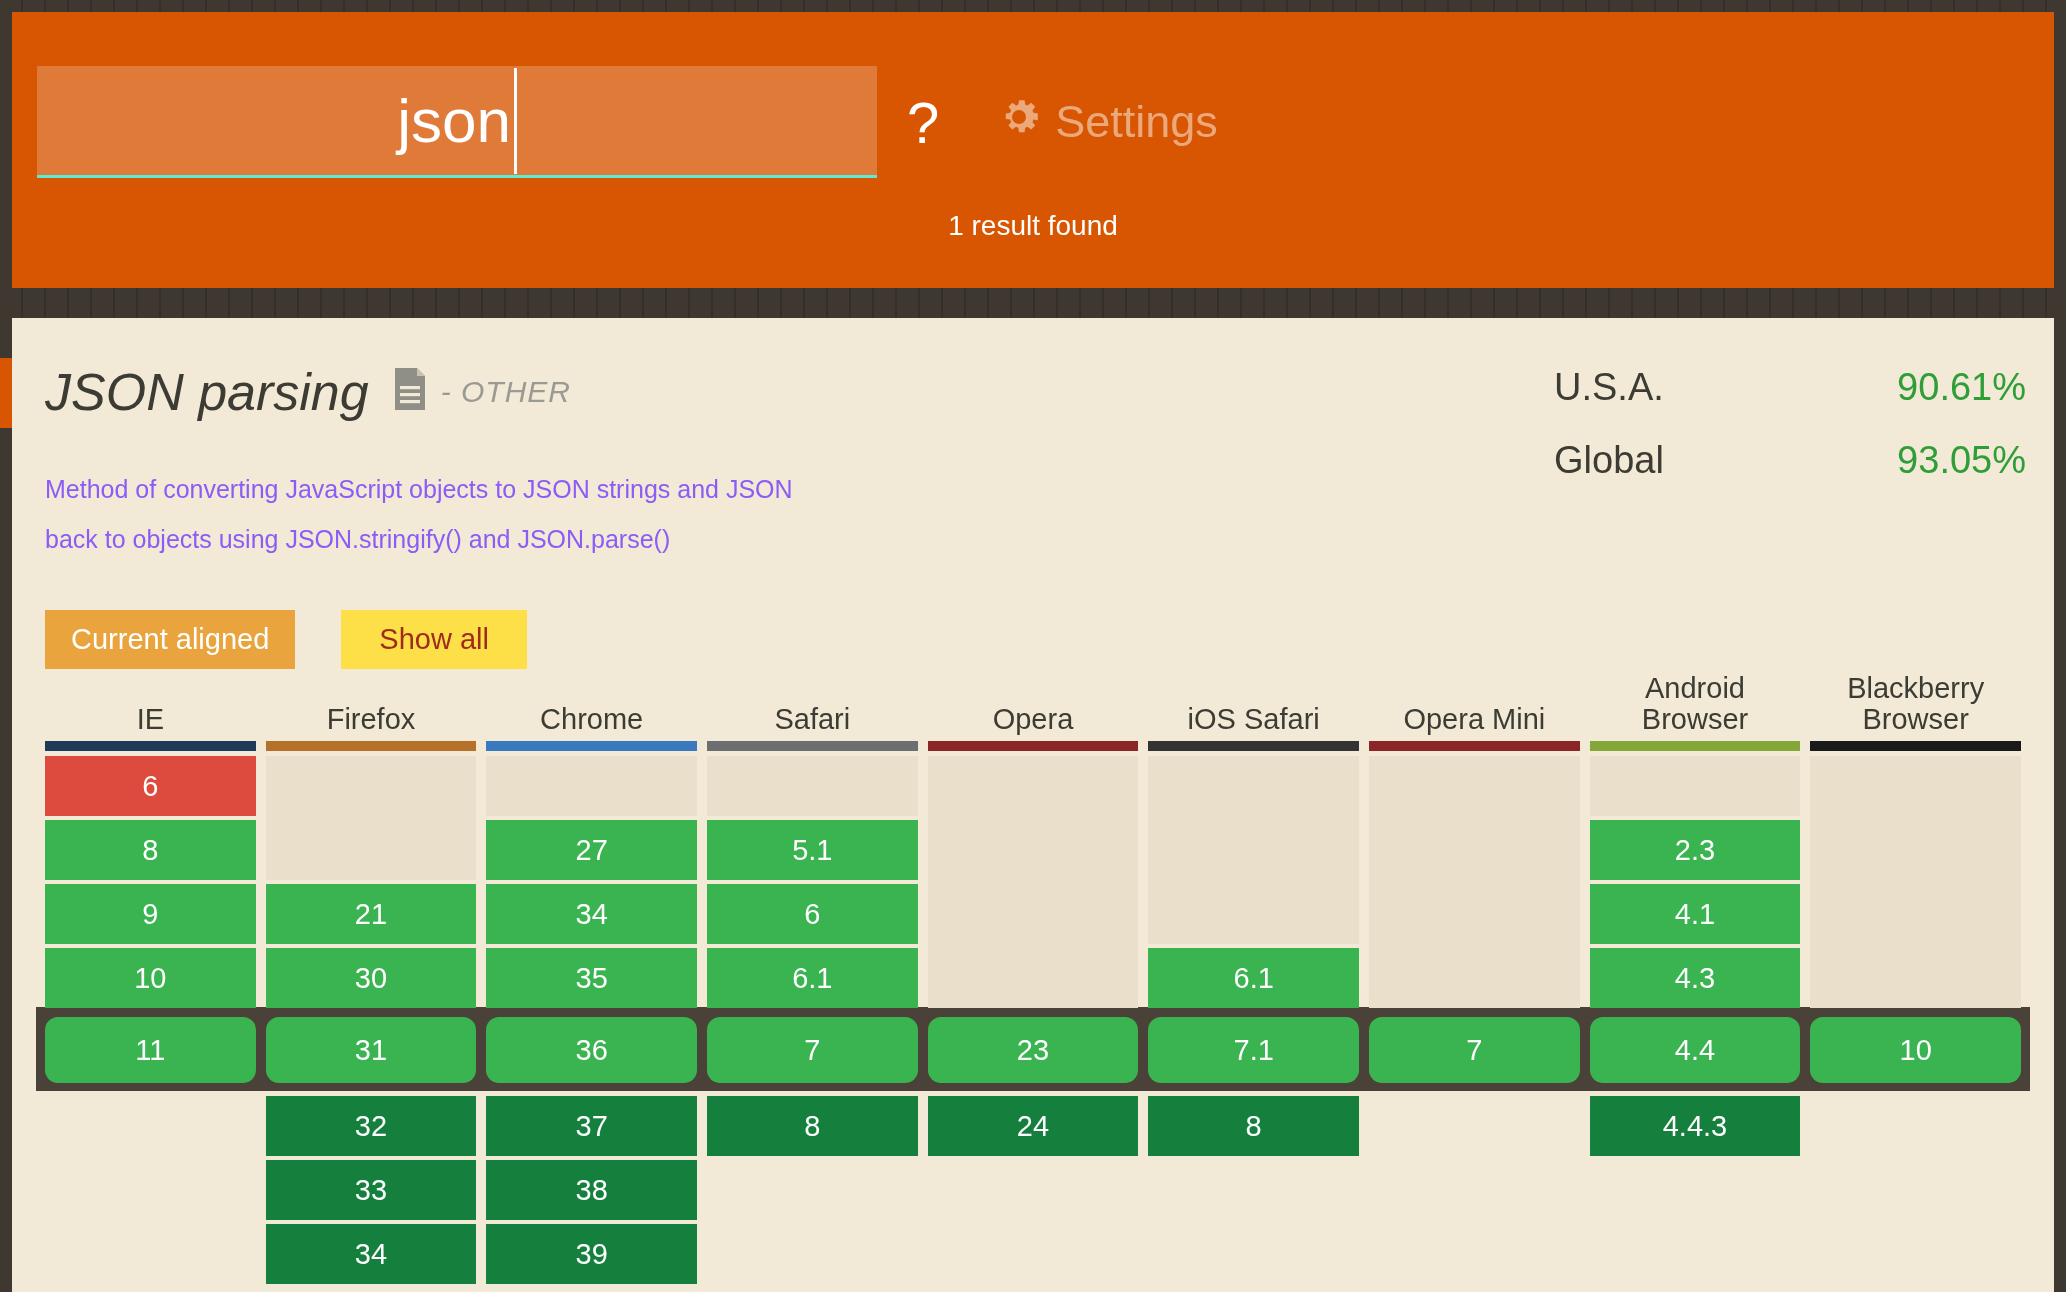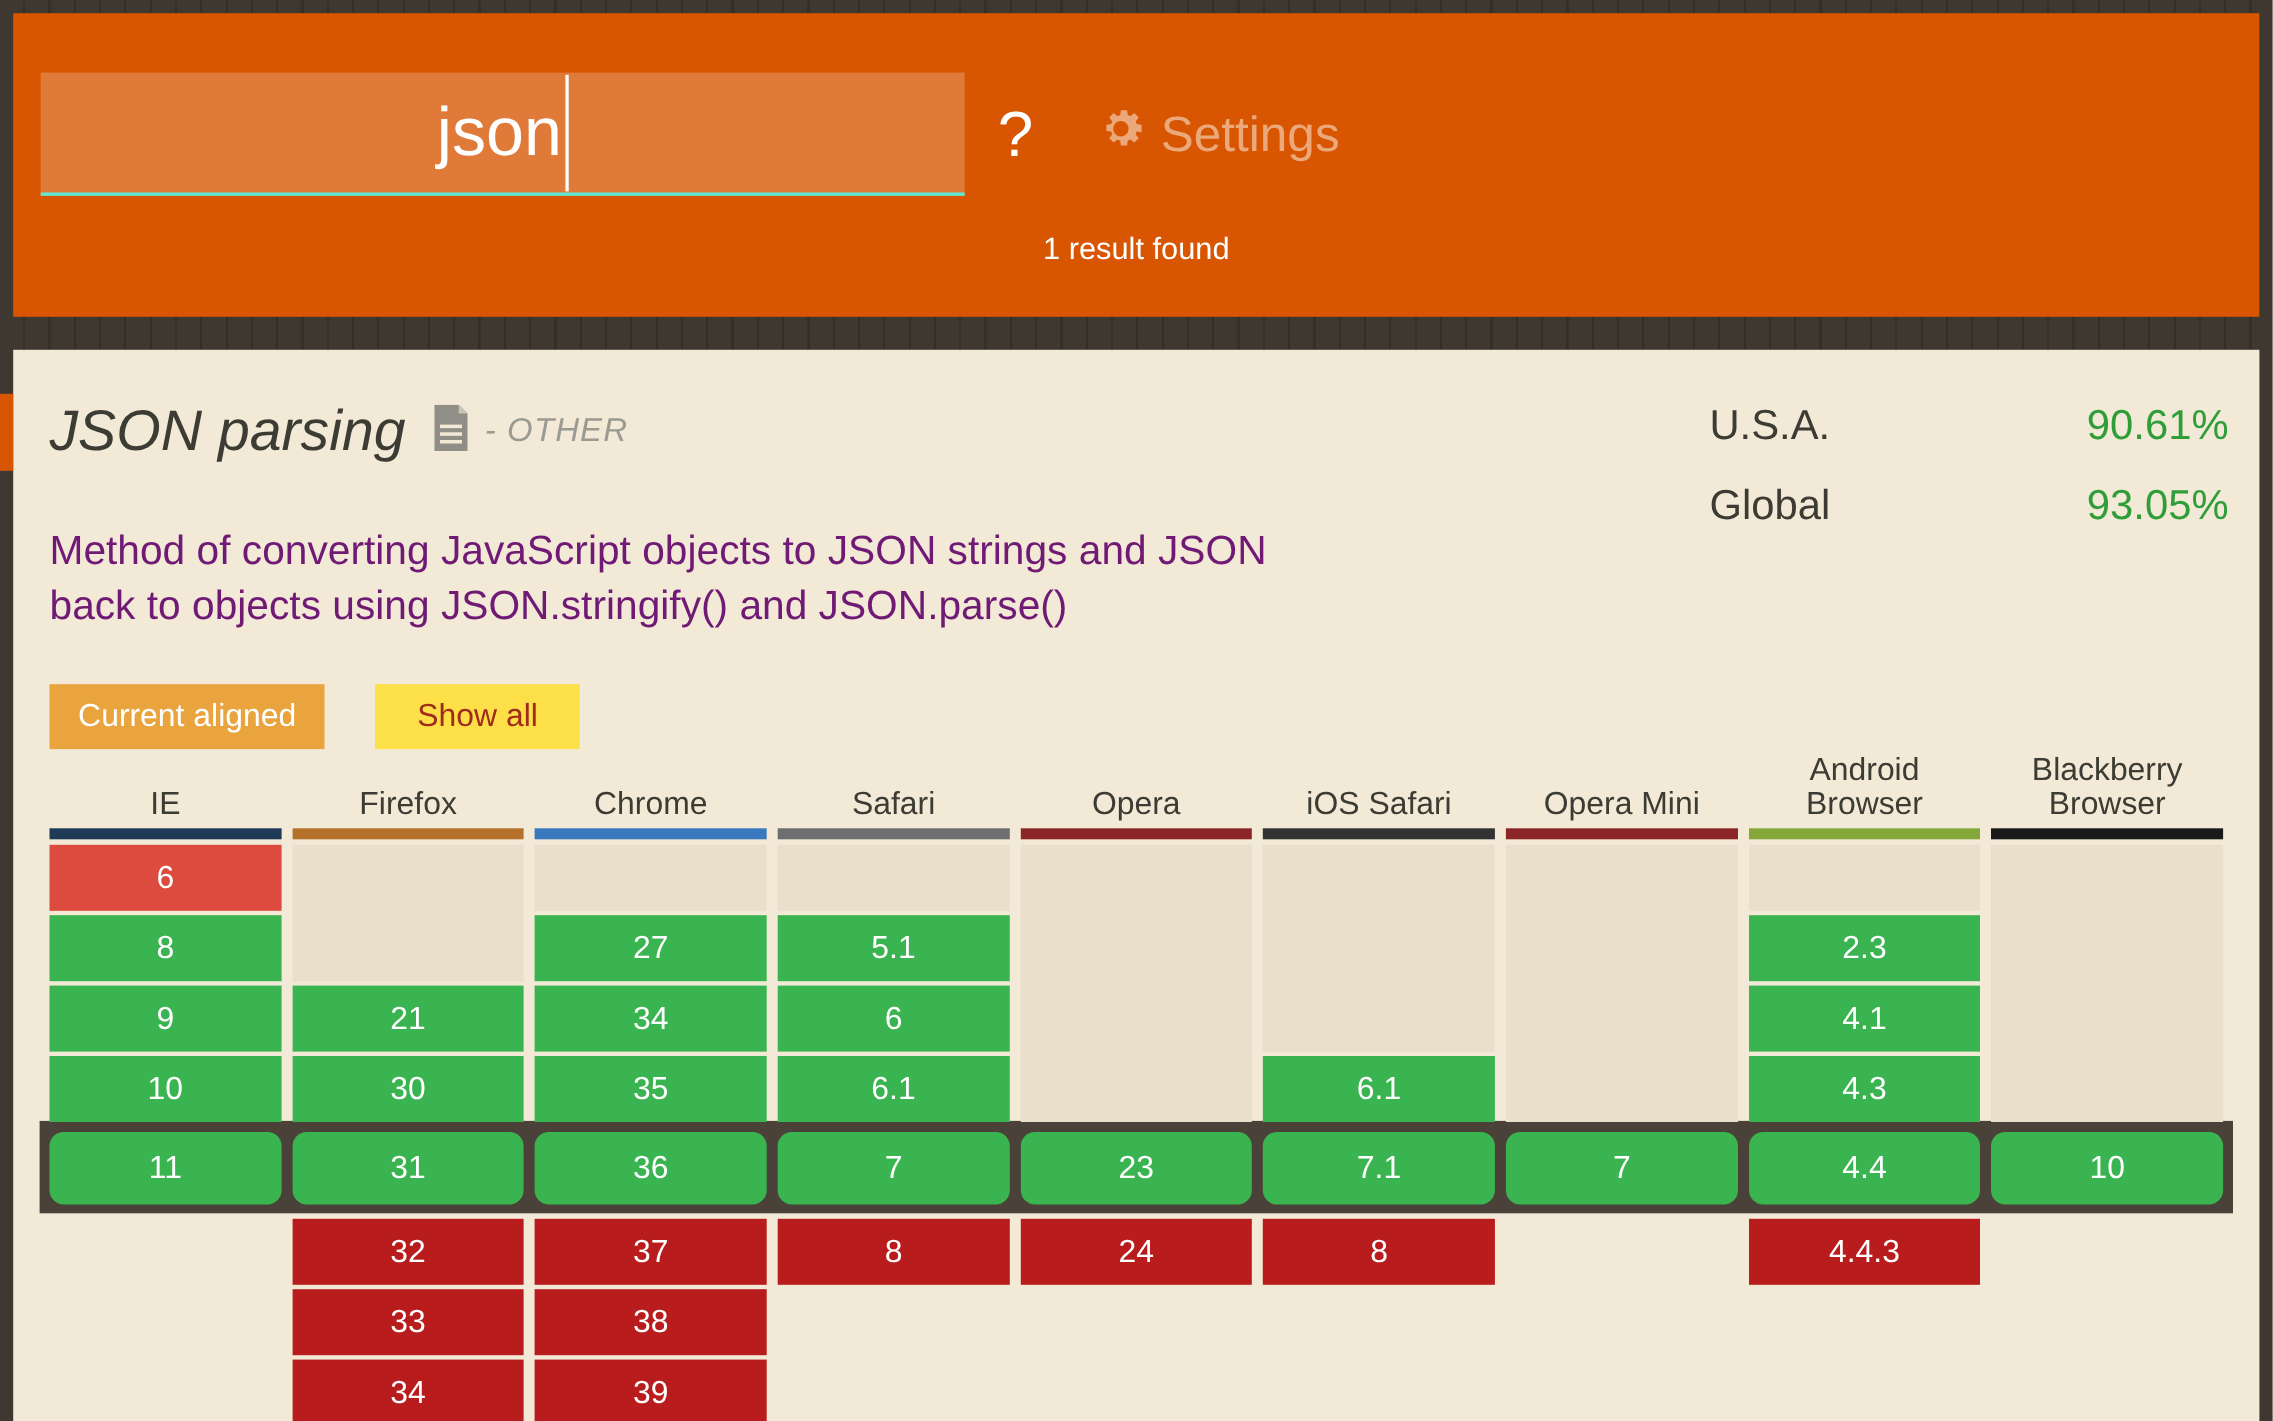--- a/index.html
+++ b/index.html
@@ -34,21 +34,21 @@
   .title-row { display:flex; align-items:center; min-height:72px;font-style:italic; }
   .page-title { font-size:52px; color:#3c3c34; }
   .doc-icon { margin-left:24px; }
   .category { margin-left:14px; font-size:30px; color:#9a9a92; letter-spacing:1px; }
 
   .stats { position:absolute; top:48px; right:28px; width:472px; }
   .stat-row { display:flex; justify-content:space-between; font-size:38px; margin-bottom:30px; }
   .stat-label { color:#3c3c34; }
   .stat-value { color:#2f9e38; }
 
-  .description { margin-top:48px; font-size:37px; line-height:50px; color:#701a75; }
+  .description { margin-top:36px; font-size:25px; line-height:50px; color:#8b5cf6; }
 
   .controls { margin-top:46px; display:flex; height:59px; font-size:29px; }
   .btn { display:flex; align-items:center; padding:0 26px; border:none; cursor:pointer; font-size:29px;
          font-family:"Liberation Sans","DejaVu Sans",sans-serif; }
   .btn-current { background:#e9a43e; color:#ffffff; }
   .btn-usage   { background:#e4dccb; color:#8e9497; }
   .btn-show    { background:#fde047; color:#a02b1d; margin-left:46px; padding:0 38px;text-align:center; }
 
   
   .grid9 { display:grid; grid-template-columns:repeat(9,1fr); column-gap:10px; }
@@ -62,21 +62,21 @@
                  background:#4a4238; z-index:0; }
   .col { position:relative; z-index:1; display:flex; flex-direction:column; }
 
   .cell { height:60px; margin-bottom:4px; text-align:center; line-height:60px;
           font-size:29px; color:#ffffff; }
   .empty  { background:#e9dfca; }
   .span2  { height:124px; }
   .span3  { height:188px; }
   .span4  { height:252px; }
   .green  { background:#3ab450; }
-  .lgreen { background:#b91c1c; }
+  .lgreen { background:#15803d; }
   .red    { background:#dc4b3d; }
   .cur    { margin-top:5px; height:66px; line-height:66px;border-radius:13px; }
   .after-cur { margin-top:9px; }
 </style>
 </head>
 <body>
 
 <header class="topbar">
   <div class="header-row">
     <div class="search-box">

